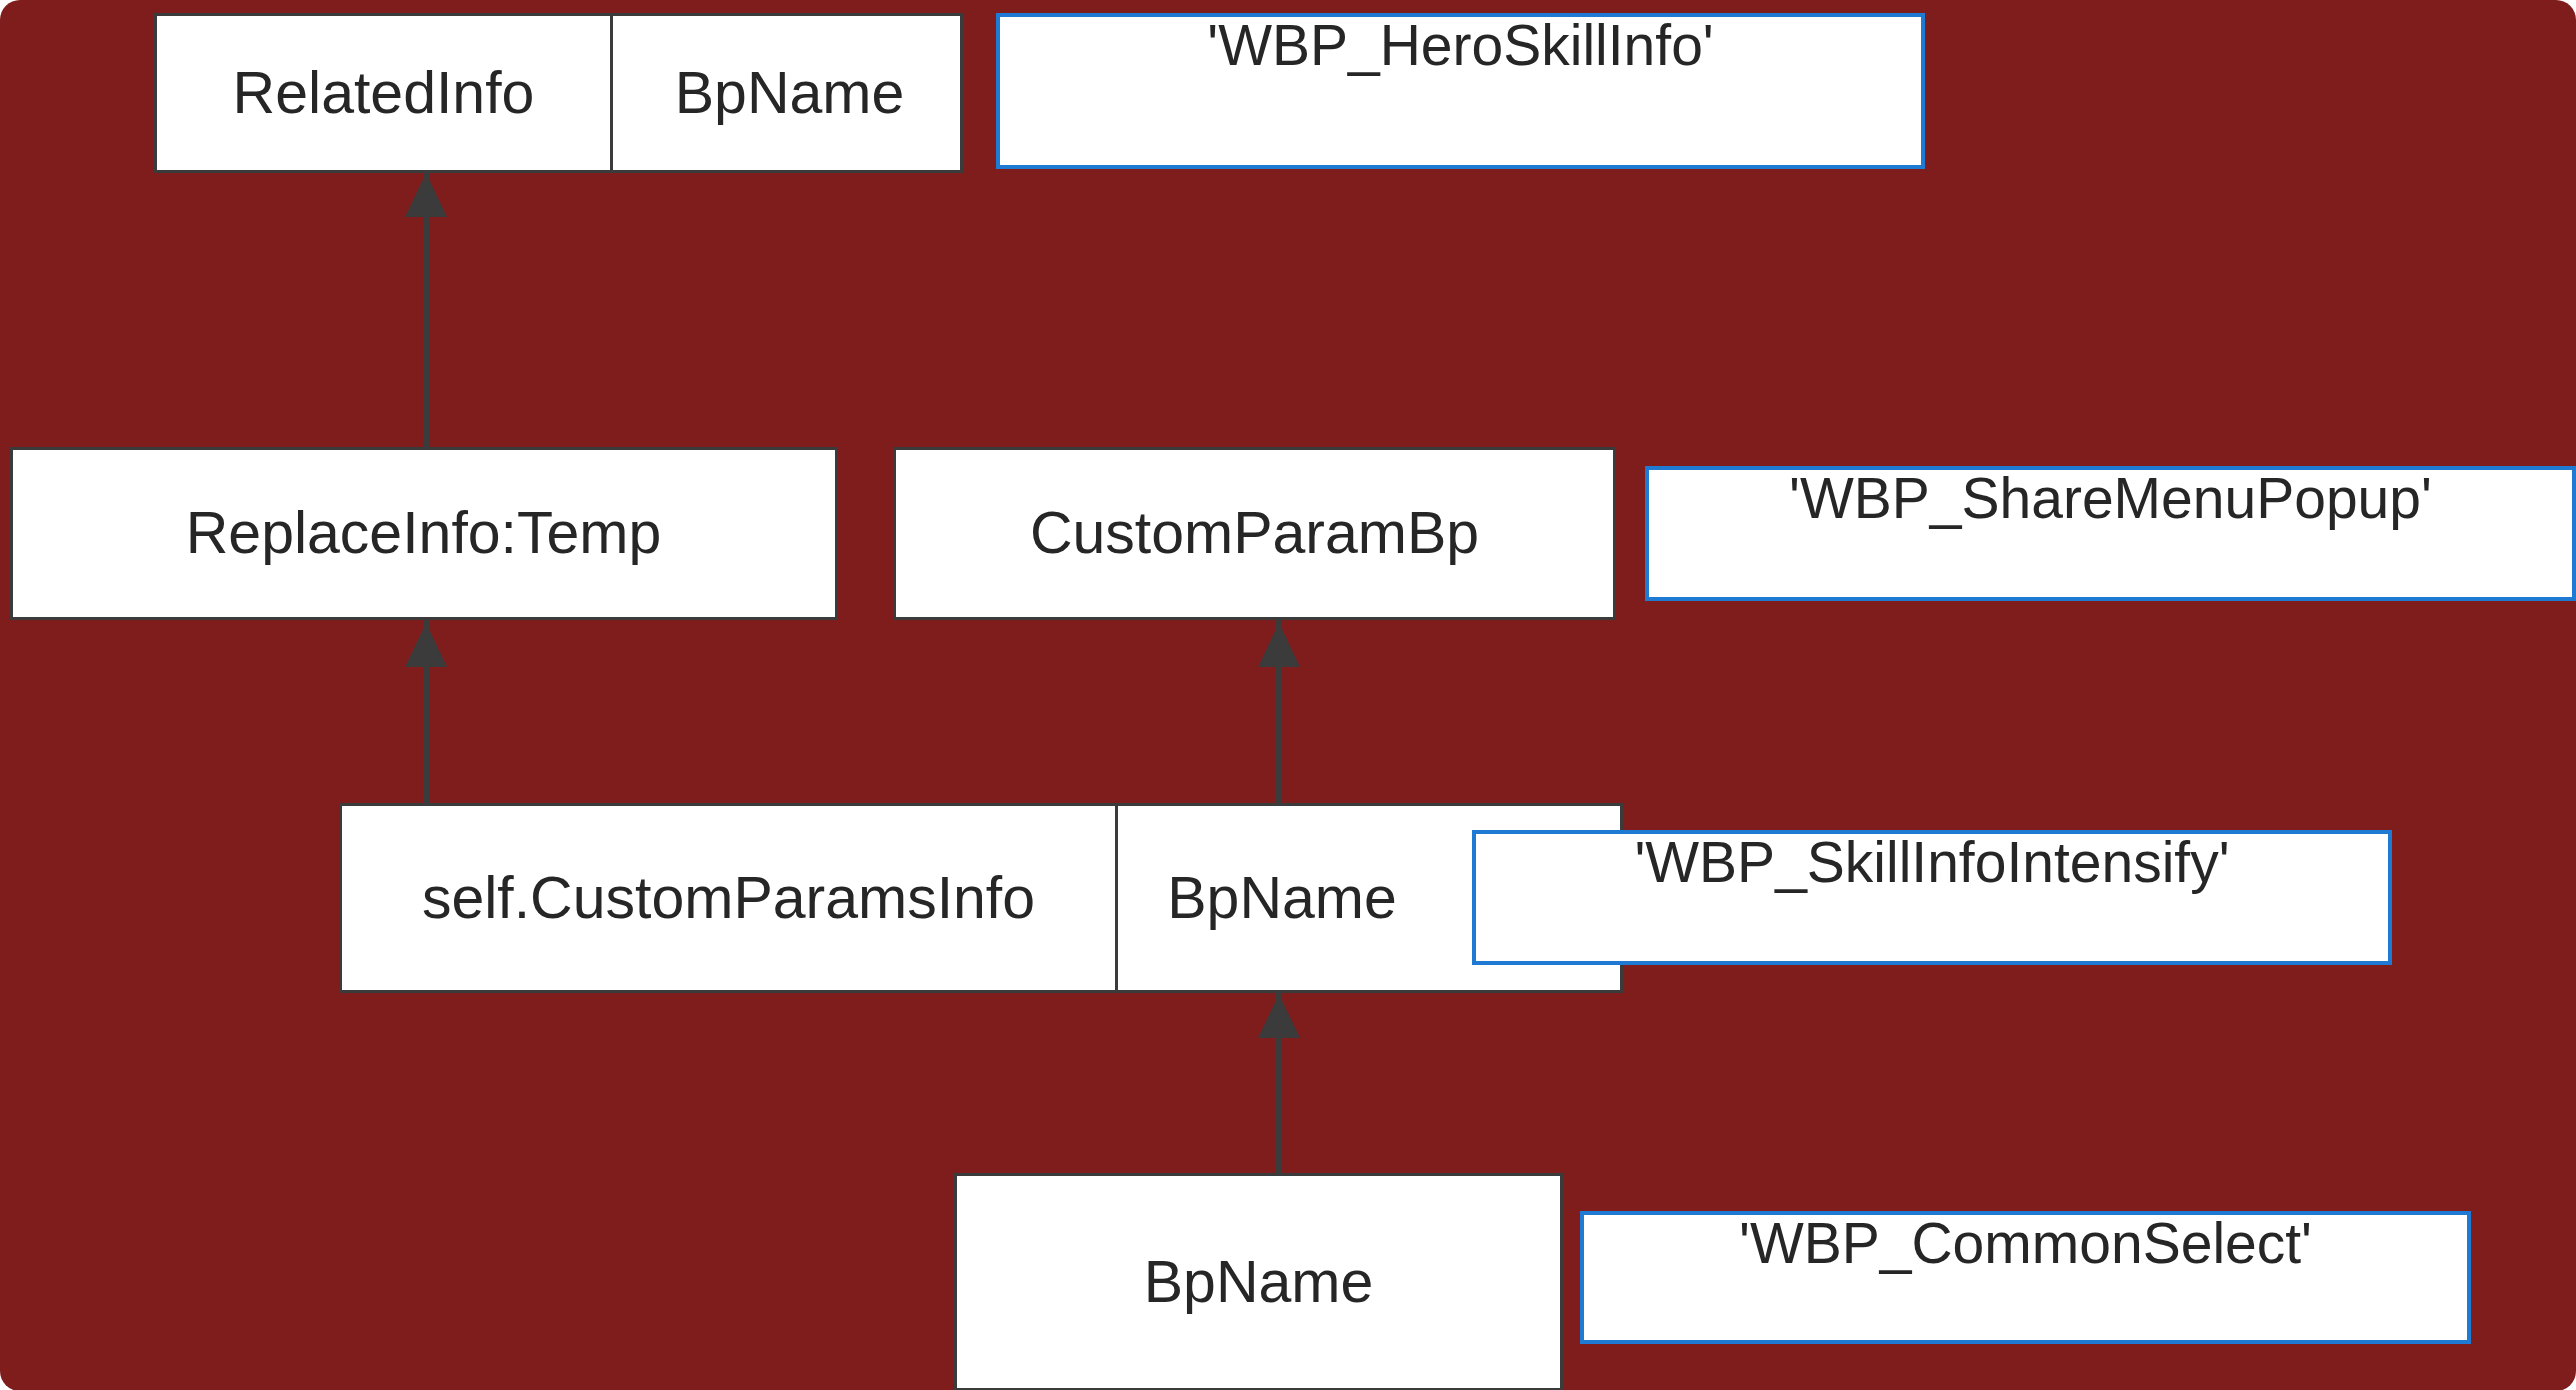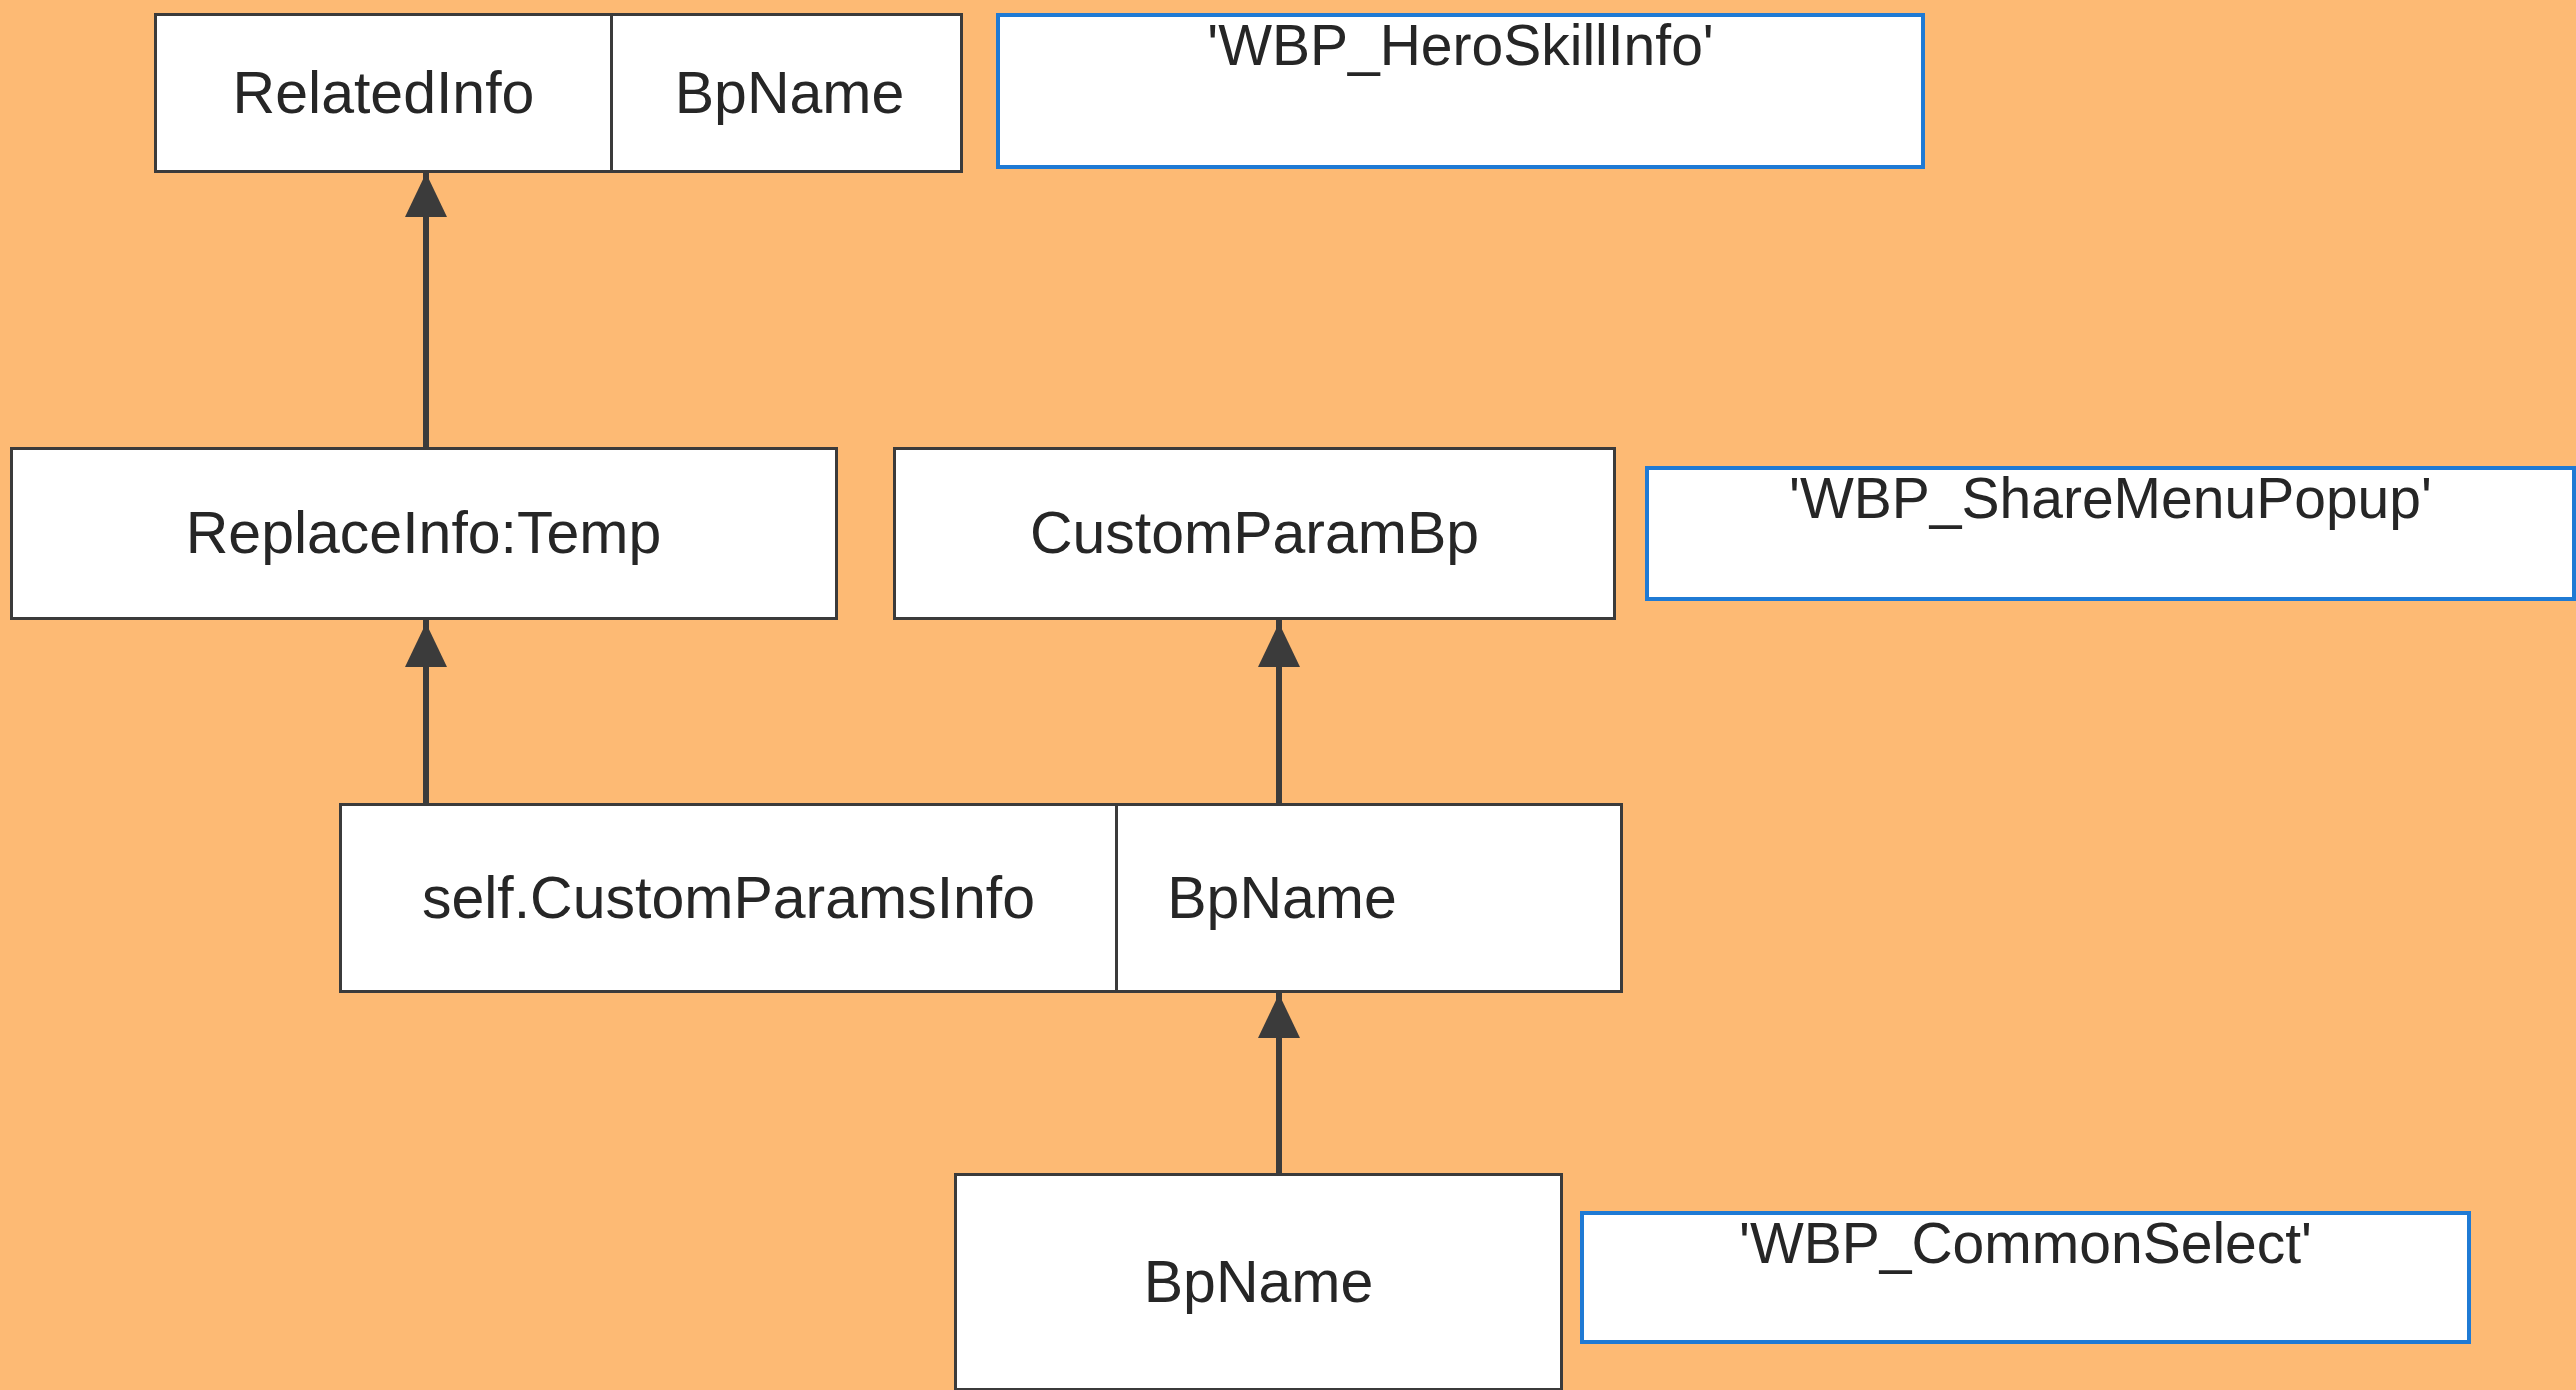--- a/index.html
+++ b/index.html
@@ -7,22 +7,23 @@
     padding: 0;
     background: #ffffff;
   }
   body {
     font-family: "Liberation Sans", sans-serif;
   }
   #canvas {
     position: relative;
     width: 2576px;
     height: 1391px;
-    background: #fdba74;
+    background: #7f1d1d;
     overflow: hidden;
+    border-radius: 20px;
   }
 
   
   .node {
     position: absolute;
     box-sizing: border-box;
     background: #ffffff;
     border: 3.8px solid #3b3b3b;
     display: flex;
     flex-direction: row;
@@ -124,20 +125,23 @@
 
   <div class="blue-label" style="left:1645px; top:466px; width:931px; height:135px;">
     <span>'WBP_ShareMenuPopup'</span>
   </div>
 
   <div class="node" style="left:339px; top:803px; width:1284px; height:190px;">
     <div class="cell" style="flex:0 0 773px;">self.CustomParamsInfo</div>
     <div class="cell divider-left" style="flex:0 0 331px;">BpName</div>
   </div>
 
+  <div class="blue-label" style="left:1472px; top:830px; width:920px; height:135px;">
+    <span>'WBP_SkillInfoIntensify'</span>
+  </div>
 
   <div class="node" style="left:954px; top:1173px; width:609px; height:218px;">
     <div class="cell">BpName</div>
   </div>
 
   <div class="blue-label" style="left:1580px; top:1211px; width:891px; height:133px;">
     <span>'WBP_CommonSelect'</span>
   </div>
 
 </div>

